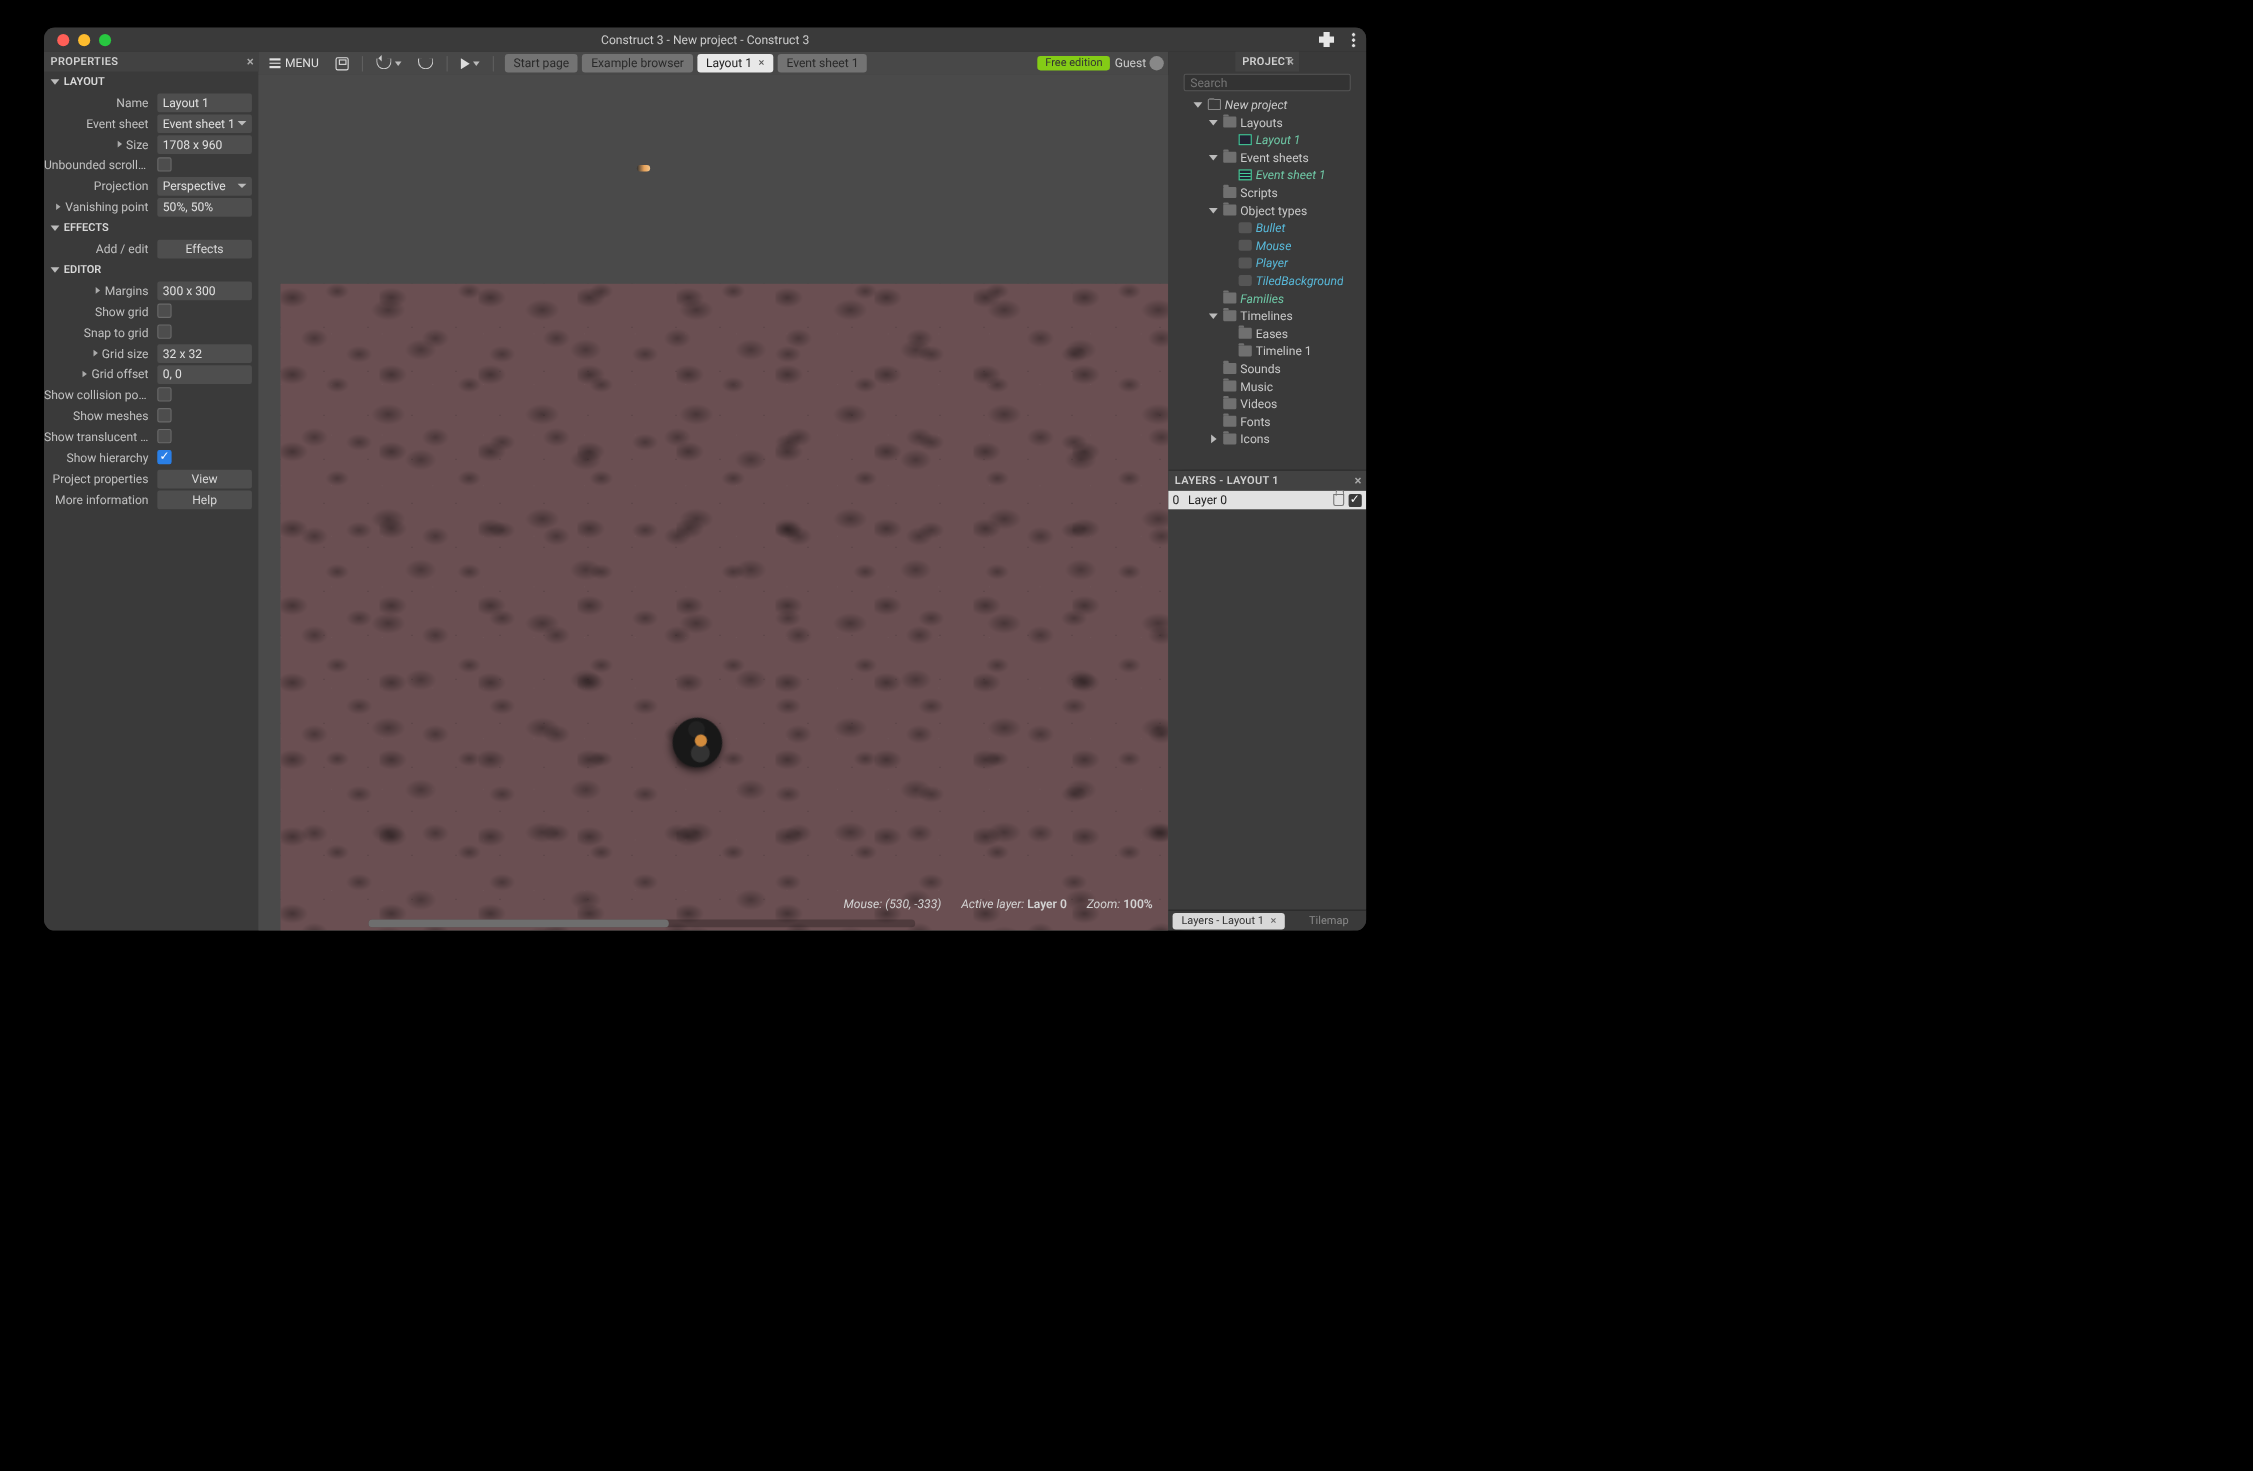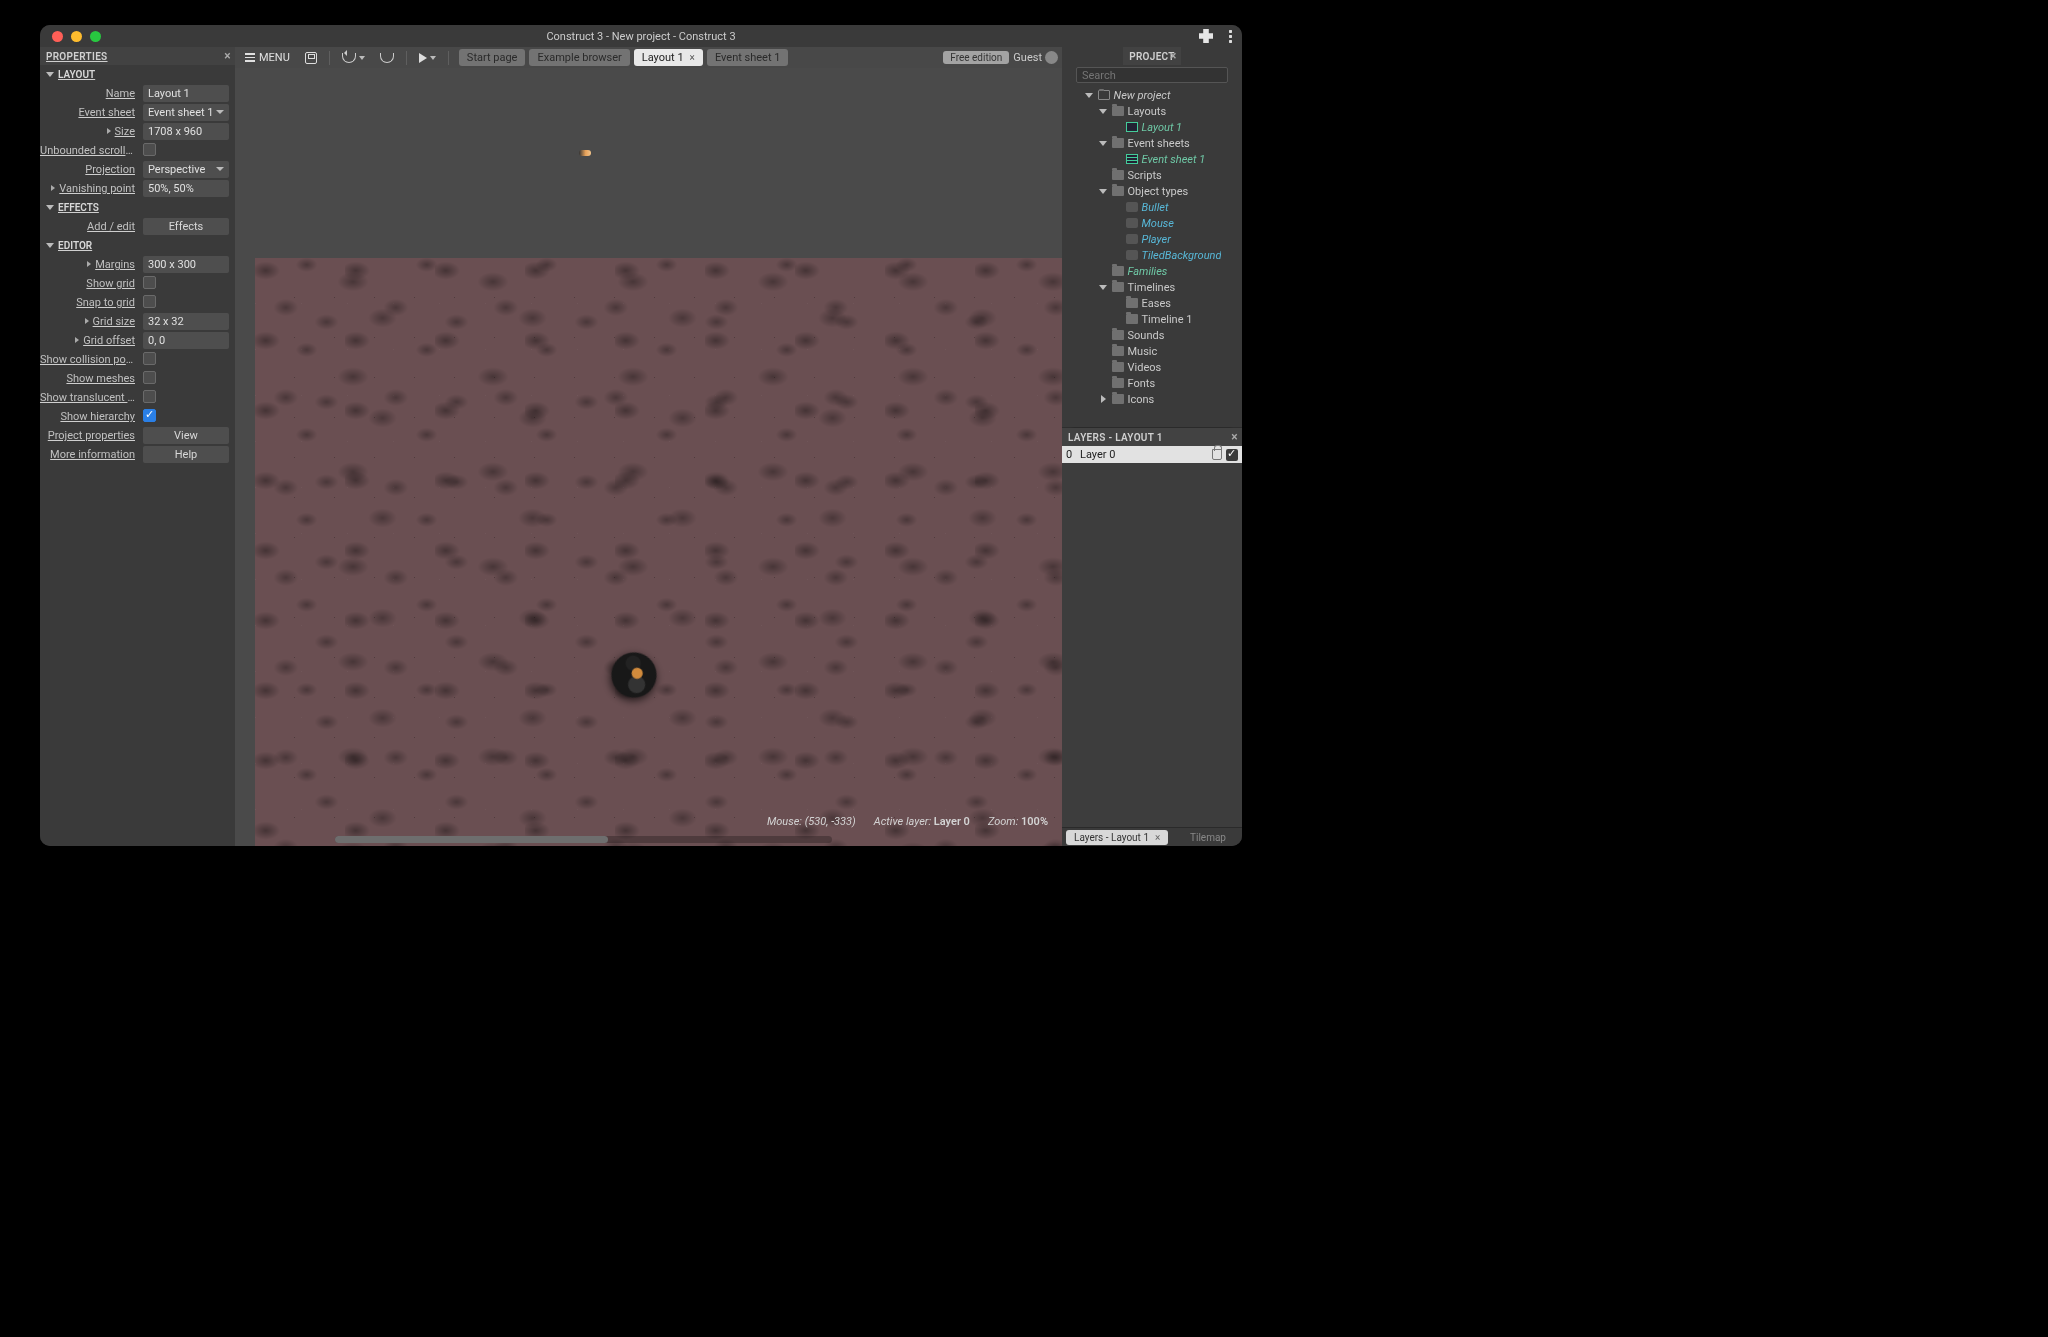--- a/index.html
+++ b/index.html
@@ -15,21 +15,21 @@
   .traffic{display:flex;gap:8px;padding-left:12px;}
   .dot{width:11px;height:11px;border-radius:50%;}
   .dot.r{background:#ff5f57;} .dot.y{background:#febc2e;} .dot.g{background:#28c840;}
   .titlebar .title{position:absolute;left:50%;transform:translateX(-50%);}
   .titlebar .right{position:absolute;right:10px;display:flex;gap:16px;align-items:center;}
   .puzzle-icon{width:14px;height:14px;background:#e6e6e6;clip-path:polygon(30% 0,70% 0,70% 30%,100% 30%,100% 70%,70% 70%,70% 100%,30% 100%,30% 70%,0 70%,0 30%,30% 30%);}
   .kebab{width:3px;height:14px;background:radial-gradient(circle,#ddd 48%,transparent 52%) 0 0/3px 5px repeat-y;}
   
   .main{flex:1;display:grid;grid-template-columns:195px 1fr 180px;min-height:0;}
   
-  .panel{background:var(--panel);display:flex;flex-direction:column;min-height:0;text-decoration:underline;}
+  .panel{background:var(--panel);display:flex;flex-direction:column;min-height:0;}
   .panel-title{background:#424242;height:18px;font-size:10px;font-weight:600;letter-spacing:.3px;color:#d0d0d0;padding:0 6px;display:flex;align-items:center;position:relative;}
   .panel-close{position:absolute;right:4px;font-size:12px;color:#aaa;cursor:pointer;}
   
   .props{overflow-y:auto;font-size:11px;}
   .section-head{display:flex;align-items:center;gap:4px;padding:4px 6px;color:#d8d8d8;font-size:10px;font-weight:600;}
   .tri{width:0;height:0;border-left:4px solid transparent;border-right:4px solid transparent;border-top:5px solid #bbb;}
   .prop-row{display:flex;align-items:center;height:19px;}
   .prop-row .label{flex:0 0 103px;text-align:right;padding-right:8px;color:#c0c0c0;font-size:11px;white-space:nowrap;overflow:hidden;text-overflow:ellipsis;}
   .prop-row .label .exp{display:inline-block;width:0;height:0;border-top:3px solid transparent;border-bottom:3px solid transparent;border-left:4px solid #aaa;margin-right:4px;vertical-align:1px;}
   .prop-row .val{flex:1;margin-right:6px;}
@@ -53,21 +53,21 @@
   .redo-ic{transform:scaleX(-1);} 
   .play-ic{width:0;height:0;border-top:5px solid transparent;border-bottom:5px solid transparent;border-left:8px solid #ddd;}
   .save-ic{width:12px;height:12px;border:1.5px solid #ddd;border-radius:2px;position:relative;}
   .save-ic::after{content:"";position:absolute;left:2px;top:1px;width:5px;height:3px;border:1px solid #ddd;}
   .chev{width:0;height:0;border-left:3px solid transparent;border-right:3px solid transparent;border-top:4px solid #bbb;margin-left:3px;}
   .tabs{display:flex;gap:4px;margin-left:4px;}
   .tab{height:17px;padding:0 8px;display:flex;align-items:center;background:var(--tab-bg);border-radius:3px;font-size:11px;color:#2a2a2a;cursor:pointer;}
   .tab.active{background:var(--tab-active);color:#222;}
   .tab .x{margin-left:6px;font-size:10px;color:#555;}
   .tb-right{margin-left:auto;display:flex;align-items:center;gap:4px;}
-  .pill{background:#a3a3a3;color:#333;font-size:10px;padding:1px 7px;border-radius:3px;}
+  .pill{background:#84cc16;color:#333;font-size:10px;padding:1px 7px;border-radius:3px;}
   .guest{color:#ccc;font-size:11px;display:flex;align-items:center;gap:3px;}
   .avatar{width:13px;height:13px;border-radius:50%;background:#888;display:inline-block;}
   
   .canvas-wrap{flex:1;position:relative;background:#4a4a4a;overflow:hidden;}
   .layout-area{position:absolute;left:20px;top:190px;right:0;height:590px;
     background:
       radial-gradient(ellipse 22px 14px at 12% 18%, rgba(0,0,0,.35), transparent 65%),
       radial-gradient(ellipse 18px 12px at 43% 8%, rgba(0,0,0,.3), transparent 60%),
       radial-gradient(ellipse 26px 16px at 70% 25%, rgba(0,0,0,.32), transparent 60%),
       radial-gradient(ellipse 20px 14px at 28% 55%, rgba(0,0,0,.3), transparent 62%),

